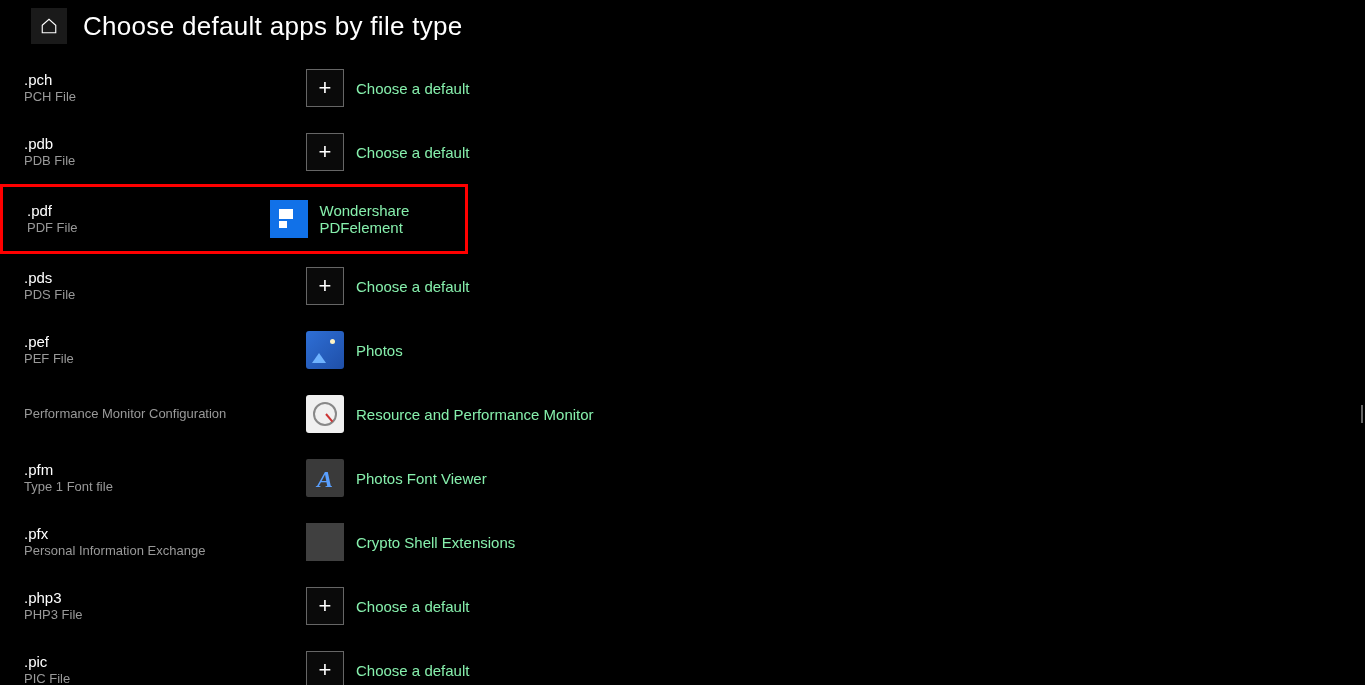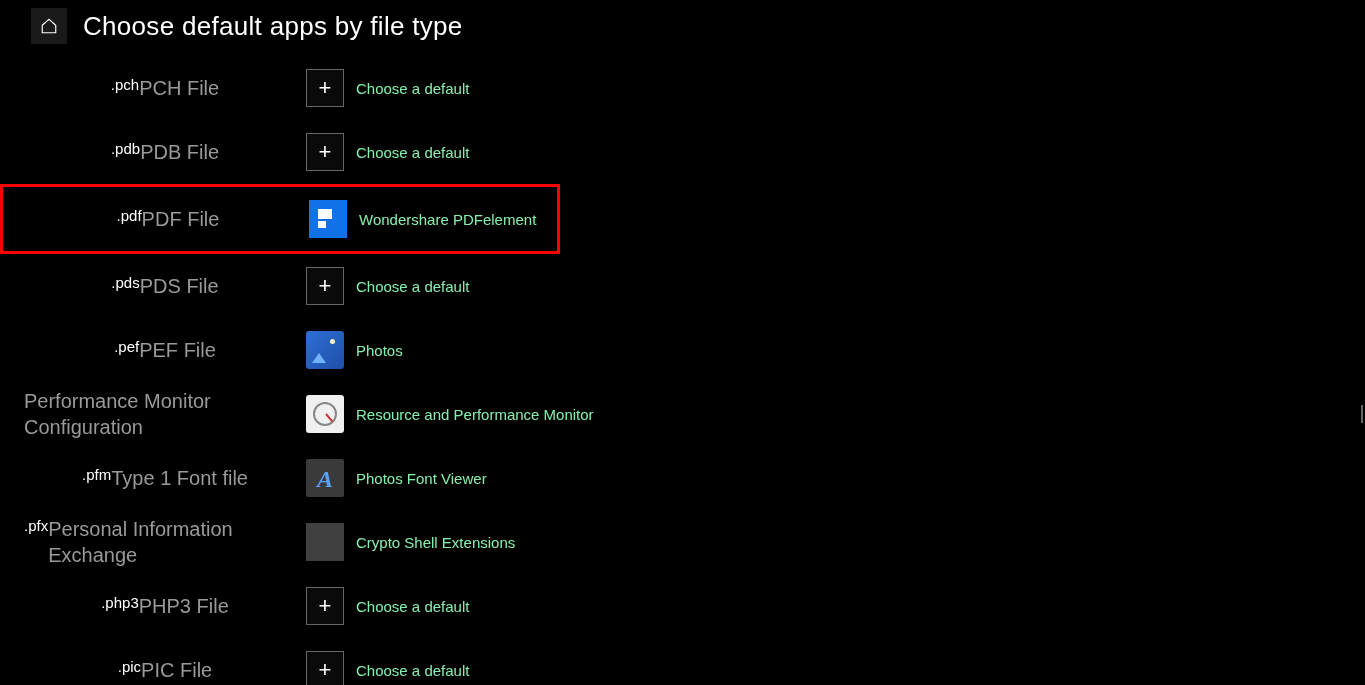--- a/index.html
+++ b/index.html
@@ -45,35 +45,36 @@
     .row {
       display: flex;
       align-items: center;
       height: 64px;
       position: relative;
     }
     .row.highlighted {
       border: 3px solid #ff0000;
       margin-left: -24px;
       padding-left: 24px;
-      width: 560px;
+      width: 468px;
       height: 70px;
     }
     .ext-col {
       width: 282px;
       display: flex;
+      flex-direction: column;
       justify-content: center;
     }
     .ext {
       font-size: 15px;
       color: #ffffff;
       line-height: 1.3;
     }
     .desc {
-      font-size: 20px;
+      font-size: 13px;
       color: #999999;
       line-height: 1.3;
     }
     .app-col {
       display: flex;
       align-items: center;
     }
     .icon-box {
       width: 38px;
       height: 38px;

